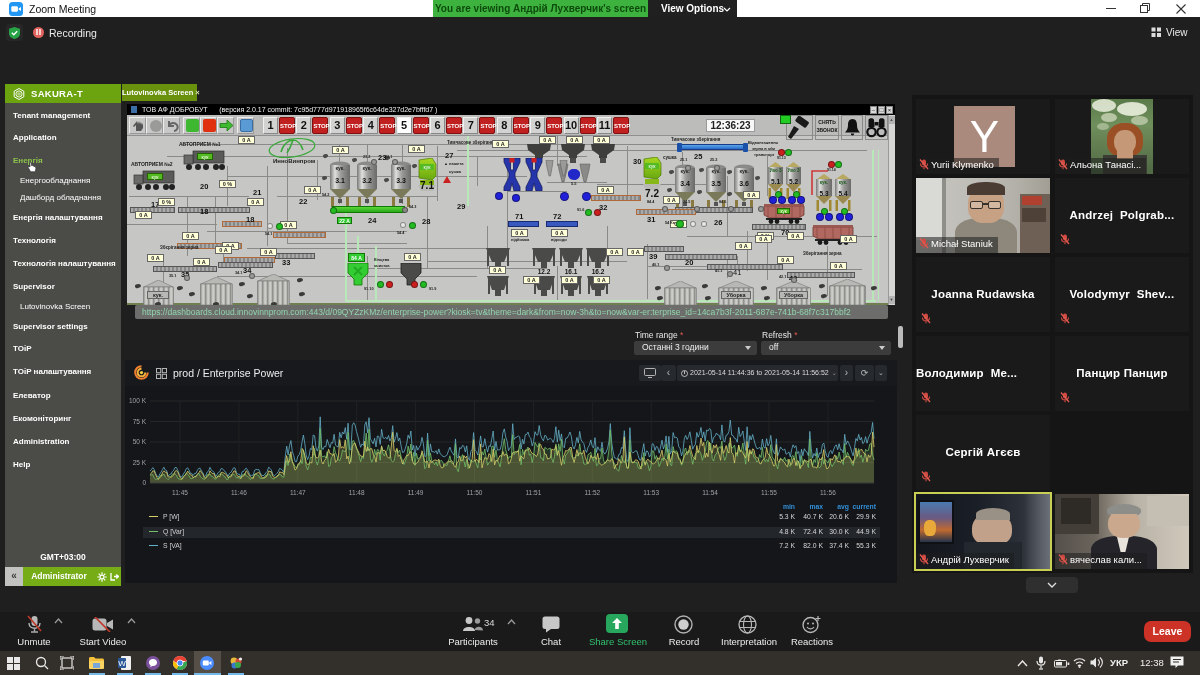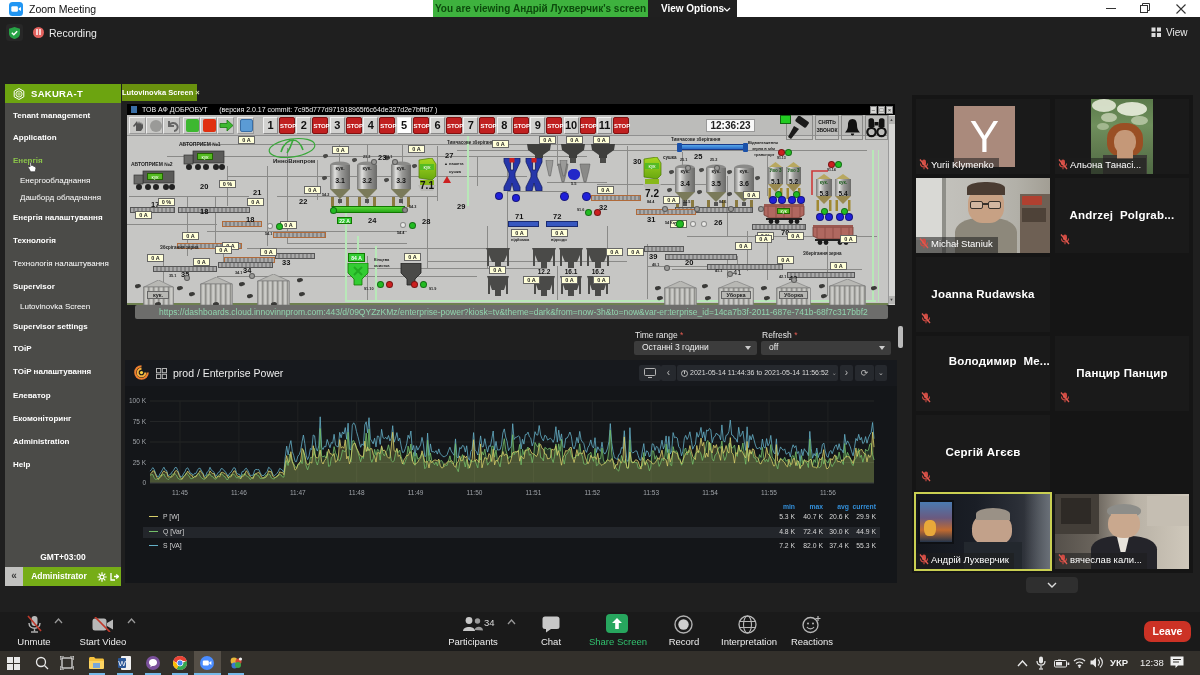--- a/index.html
+++ b/index.html
@@ -51,21 +51,21 @@
 <path d="M4.4 5.1 h3.2 M4.4 6.9 h3.2" stroke="#fff" stroke-width="0.8"></path>
     </svg>
 <div class="abs" style="left:31px;top:88px;font-size:9.5px;font-weight:bold;color:#fff;letter-spacing:0.3px">SAKURA-T</div>
 <div class="abs" style="left:13px;top:111px;font-size:8px;font-weight:bold;color:#fff;white-space:nowrap">Tenant management</div>
 <div class="abs" style="left:13px;top:133px;font-size:8px;font-weight:bold;color:#fff;white-space:nowrap">Application</div>
 <div class="abs" style="left:13px;top:156px;font-size:8px;font-weight:bold;color:#8bc34a;white-space:nowrap">Енергія</div>
 <div class="abs" style="left:20px;top:176px;font-size:8px;font-weight:normal;color:#fff;white-space:nowrap">Енергообладнання</div>
 <div class="abs" style="left:20px;top:193px;font-size:8px;font-weight:normal;color:#fff;white-space:nowrap">Дашборд обладнання</div>
 <div class="abs" style="left:13px;top:213px;font-size:8px;font-weight:bold;color:#fff;white-space:nowrap">Енергія налаштування</div>
 <div class="abs" style="left:13px;top:236px;font-size:8px;font-weight:bold;color:#fff;white-space:nowrap">Технологія</div>
-<div class="abs" style="left:13px;top:259px;font-size:8px;font-weight:normal;color:#fff;white-space:nowrap">Технологія налаштування</div>
+<div class="abs" style="left:13px;top:259px;font-size:8px;font-weight:bold;color:#fff;white-space:nowrap">Технологія налаштування</div>
 <div class="abs" style="left:13px;top:282px;font-size:8px;font-weight:bold;color:#fff;white-space:nowrap">Supervisor</div>
 <div class="abs" style="left:20px;top:302px;font-size:8px;font-weight:normal;color:#fff;white-space:nowrap">Lutovinovka Screen</div>
 <div class="abs" style="left:13px;top:322px;font-size:8px;font-weight:bold;color:#fff;white-space:nowrap">Supervisor settings</div>
 <div class="abs" style="left:13px;top:344px;font-size:8px;font-weight:bold;color:#fff;white-space:nowrap">TOіP</div>
 <div class="abs" style="left:13px;top:367px;font-size:8px;font-weight:bold;color:#fff;white-space:nowrap">TOіP налаштування</div>
 <div class="abs" style="left:13px;top:391px;font-size:8px;font-weight:bold;color:#fff;white-space:nowrap">Елеватор</div>
 <div class="abs" style="left:13px;top:414px;font-size:8px;font-weight:bold;color:#fff;white-space:nowrap">Екомоніторинг</div>
 <div class="abs" style="left:13px;top:437px;font-size:8px;font-weight:bold;color:#fff;white-space:nowrap">Administration</div>
 <div class="abs" style="left:13px;top:460px;font-size:8px;font-weight:bold;color:#fff;white-space:nowrap">Help</div>
 <svg class="abs" style="left:28px;top:162px;z-index:3" width="9" height="11" viewBox="0 0 9 11">
@@ -715,21 +715,21 @@
 <div class="abs" style="left:694px;top:158px;width:6px;height:4px;background:#3a3a38;border-radius:40% 60% 50% 50%;transform:rotate(-15deg);z-index:6"></div>
 <div class="abs" style="left:744px;top:150px;width:6px;height:4px;background:#3a3a38;border-radius:40% 60% 50% 50%;transform:rotate(-15deg);z-index:6"></div>
 <div class="abs" style="left:0;top:166.5px;width:761px;height:3px;background:#6e8050;z-index:2"></div>
 </div>
         </div>
 <div class="abs" style="left:761px;top:11px;width:7px;height:190px;background:#d6d6d4;border-left:1px solid #9a9a9a"></div>
 <div class="abs" style="left:761.5px;top:12px;width:6px;height:8px;background:#b4b4b2;font-size:4px;color:#444;text-align:center;line-height:8px">▲</div>
 <div class="abs" style="left:761.5px;top:192px;width:6px;height:8px;background:#b4b4b2;font-size:4px;color:#444;text-align:center;line-height:8px">▼</div>
 </div>
     </div>
-<div class="abs" style="left:135px;top:305px;width:753px;height:14px;background:#6d6d6b;border-radius:2px;color:#90d4ad;font-size:8.5px;line-height:14px;overflow:hidden"><span style="margin-left:24px">https://dashboards.cloud.innovinnprom.com:443/d/09QYZzKMz/enterprise-power?kiosk=tv&amp;theme=dark&amp;from=now-3h&amp;to=now&amp;var-er:terprise_id=14ca7b3f-2011-687e-741b-68f7c317bbf2</span></div>
+<div class="abs" style="left:135px;top:305px;width:753px;height:14px;background:#6d6d6b;border-radius:2px;color:#90d4ad;font-size:8.5px;line-height:14px;overflow:hidden"><span style="margin-left:7px">https://dashboards.cloud.innovinnprom.com:443/d/09QYZzKMz/enterprise-power?kiosk=tv&amp;theme=dark&amp;from=now-3h&amp;to=now&amp;var-er:terprise_id=14ca7b3f-2011-687e-741b-68f7c317bbf2</span></div>
 <div class="abs" style="left:898px;top:326px;width:5px;height:22px;background:#bbb;border-radius:2px"></div>
 <div class="abs" style="left:635px;top:330px;font-size:8.5px;color:#e8e8e8">Time range <span style="color:#e05a4f">*</span></div>
 <div class="abs" style="left:634px;top:341px;width:123px;height:14px;background:#3c3c3c;border-radius:2px;color:#eee;font-size:8.5px;line-height:13px"><span style="margin-left:8px">Останні 3 години</span><span style="position:absolute;right:6px;top:4.5px;width:0;height:0;border-left:3.5px solid transparent;border-right:3.5px solid transparent;border-top:4.5px solid #ccc"></span></div>
 <div class="abs" style="left:762px;top:330px;font-size:8.5px;color:#e8e8e8">Refresh <span style="color:#e05a4f">*</span></div>
 <div class="abs" style="left:761px;top:341px;width:130px;height:14px;background:#3c3c3c;border-radius:2px;color:#eee;font-size:8.5px;line-height:13px"><span style="margin-left:8px">off</span><span style="position:absolute;right:6px;top:4.5px;width:0;height:0;border-left:3.5px solid transparent;border-right:3.5px solid transparent;border-top:4.5px solid #ccc"></span></div>
 <div class="abs" style="left:125px;top:360px;width:772px;height:223px;background:#141619">
       <div style="position:relative;width:772px;height:223px">
 <div class="abs" style="left:0;top:0;width:772px;height:26px;background:#17191d"></div>
 <svg class="abs" style="left:9px;top:5px" width="15" height="15" viewBox="0 0 24 24">
 <path d="M12 2 C6 2 2 6.5 2 12 C2 17.5 6.5 22 12 22 C17.5 22 22 17.5 22 12" fill="none" stroke="#ef7f2e" stroke-width="3.4"></path>
@@ -897,23 +897,34 @@
       <div style="position:relative;width:134px;height:75px">
         <div style="position:absolute;left:0;top:31px;width:100%;text-align:center;font-size:11.5px;font-weight:bold;color:#fff;letter-spacing:0.2px">Joanna Rudawska</div>
         <div style="position:absolute;left:5px;bottom:4px;z-index:6"><svg width="10" height="11" viewBox="0 0 10 11">
             <rect x="3" y="0.5" width="4" height="6" rx="2" fill="#d04a42"></rect>
             <path d="M1.5 4.5 C1.5 9 8.5 9 8.5 4.5" fill="none" stroke="#d04a42" stroke-width="1.1"></path>
             <line x1="5" y1="8.6" x2="5" y2="10.2" stroke="#d04a42" stroke-width="1.1"></line>
             <line x1="1" y1="0.5" x2="9" y2="10" stroke="#e05a50" stroke-width="1.3"></line>
           </svg></div>
       </div>
     </div>
+<div class="abs" style="left:1055px;top:257px;width:134px;height:75px;background:#1a1a1a;overflow:hidden;z-index:3">
+      <div style="position:relative;width:134px;height:75px">
+        <div style="position:absolute;left:0;top:31px;width:100%;text-align:center;font-size:11.5px;font-weight:bold;color:#fff;letter-spacing:0.2px">Volodymyr&nbsp; Shev...</div>
+        <div style="position:absolute;left:5px;bottom:4px;z-index:6"><svg width="10" height="11" viewBox="0 0 10 11">
+            <rect x="3" y="0.5" width="4" height="6" rx="2" fill="#d04a42"></rect>
+            <path d="M1.5 4.5 C1.5 9 8.5 9 8.5 4.5" fill="none" stroke="#d04a42" stroke-width="1.1"></path>
+            <line x1="5" y1="8.6" x2="5" y2="10.2" stroke="#d04a42" stroke-width="1.1"></line>
+            <line x1="1" y1="0.5" x2="9" y2="10" stroke="#e05a50" stroke-width="1.3"></line>
+          </svg></div>
+      </div>
+    </div>
 <div class="abs" style="left:916px;top:336px;width:134px;height:75px;background:#1a1a1a;overflow:hidden;z-index:3">
       <div style="position:relative;width:134px;height:75px">
-        <div style="position:absolute;left:0;top:19px;width:100%;text-align:right;font-size:11.5px;font-weight:bold;color:#fff;letter-spacing:0.2px">Володимир&nbsp; Ме...</div>
+        <div style="position:absolute;left:0;top:31px;width:100%;text-align:left;font-size:11.5px;font-weight:bold;color:#fff;letter-spacing:0.2px">Володимир&nbsp; Ме...</div>
         <div style="position:absolute;left:5px;bottom:4px;z-index:6"><svg width="10" height="11" viewBox="0 0 10 11">
             <rect x="3" y="0.5" width="4" height="6" rx="2" fill="#d04a42"></rect>
             <path d="M1.5 4.5 C1.5 9 8.5 9 8.5 4.5" fill="none" stroke="#d04a42" stroke-width="1.1"></path>
             <line x1="5" y1="8.6" x2="5" y2="10.2" stroke="#d04a42" stroke-width="1.1"></line>
             <line x1="1" y1="0.5" x2="9" y2="10" stroke="#e05a50" stroke-width="1.3"></line>
           </svg></div>
       </div>
     </div>
 <div class="abs" style="left:1055px;top:336px;width:134px;height:75px;background:#1a1a1a;overflow:hidden;z-index:3">
       <div style="position:relative;width:134px;height:75px">

